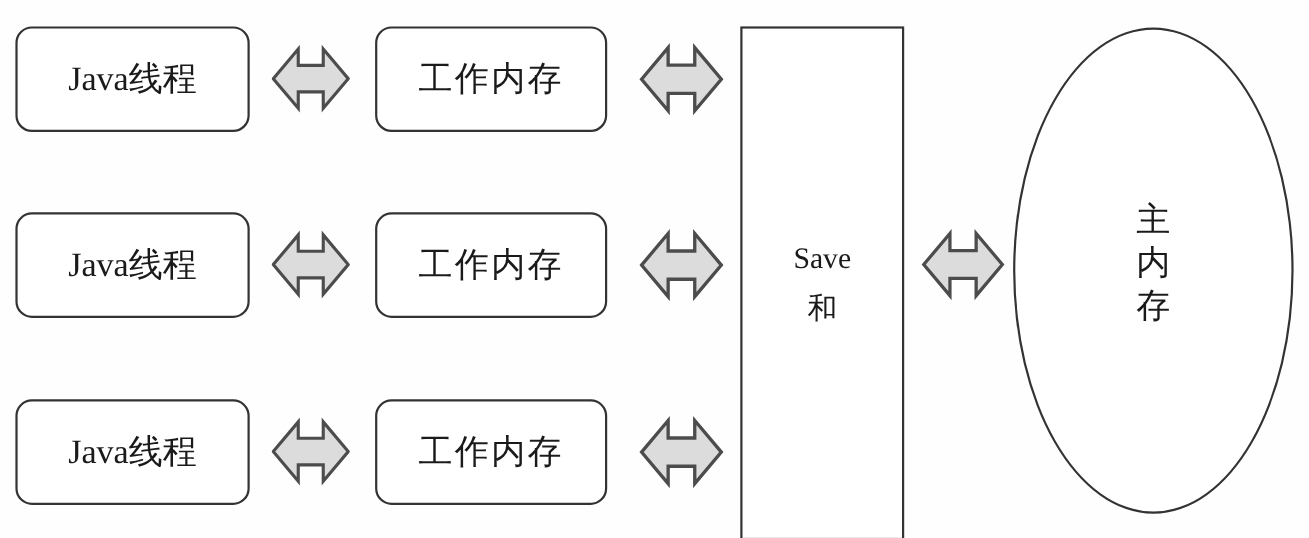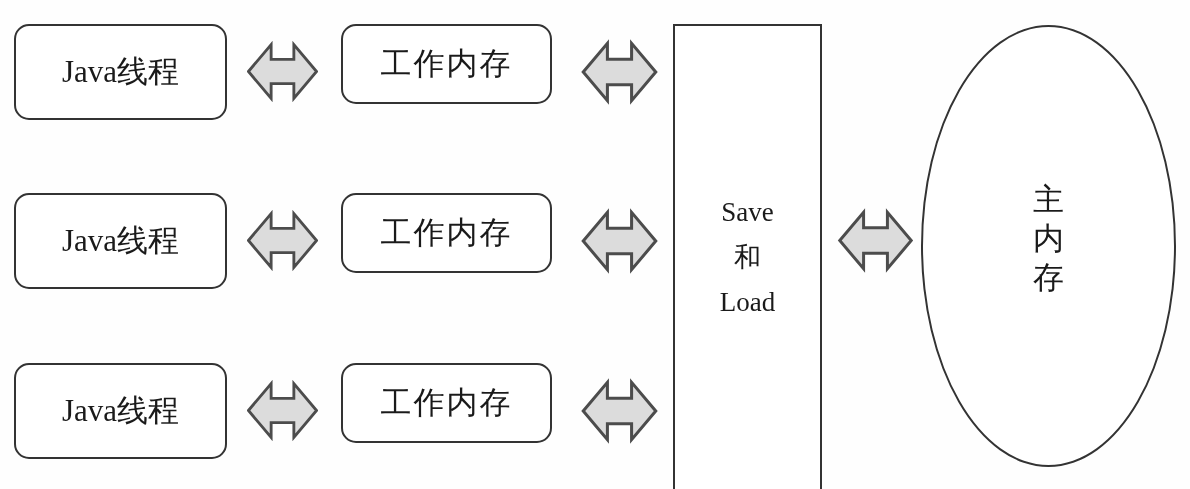--- a/index.html
+++ b/index.html
@@ -27,21 +27,21 @@
     box-sizing:border-box;
     background:#fff;
     border:2px solid var(--box-border);
     display:flex;
     align-items:center;
     justify-content:center;
     text-align:center;
   }
   .rounded{border-radius:15px;}
   .thread-box{left:14px;width:213px;height:96px;font-size:31px;}
-  .work-box{left:341px;width:211px;height:80px;font-size:31px;letter-spacing:2px;font-family:Liberation Mono, monospace;}
+  .work-box{left:341px;width:211px;height:96px;font-size:31px;letter-spacing:2px;font-family:Liberation Mono, monospace;}
   .row1{top:24px;}
   .row2{top:193px;}
   .row3{top:363px;}
   .tall-box{
     left:673px;top:24px;width:149px;height:467px;
     flex-direction:column;
     font-size:27px;
     line-height:45px;
   }
   .ellipse{
@@ -107,21 +107,20 @@
   <div class="node rounded work-box row3">
     <span>工作内存</span>
   </div>
   <svg class="arrow a-col2 a3" viewBox="0 0 100 90">
     <polygon points="2,45 34,7 34,28 66,28 66,7 98,45 66,83 66,62 34,62 34,83"></polygon>
   </svg>
 
   <div class="node tall-box">
     <div>Save</div>
     <div>和</div>
-    <div>Load</div>
   </div>
 
   <svg class="arrow a-big" viewBox="0 0 100 90">
     <polygon points="2,45 34,7 34,28 66,28 66,7 98,45 66,83 66,62 34,62 34,83"></polygon>
   </svg>
 
   <div class="node ellipse">
     <div class="vtext">
       <div>主</div>
       <div>内</div>

